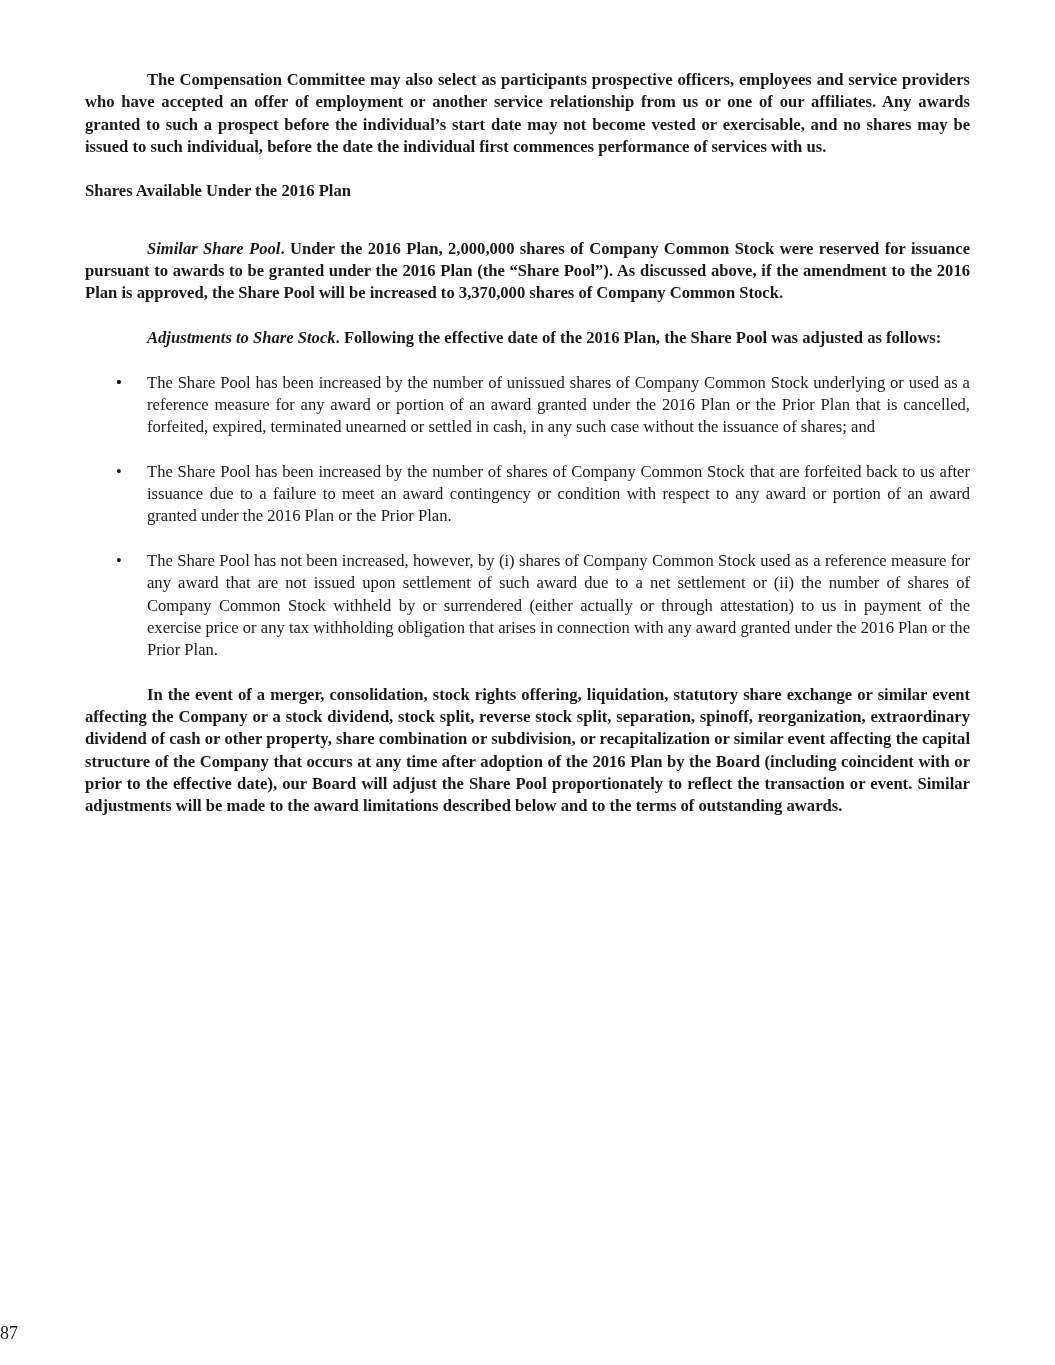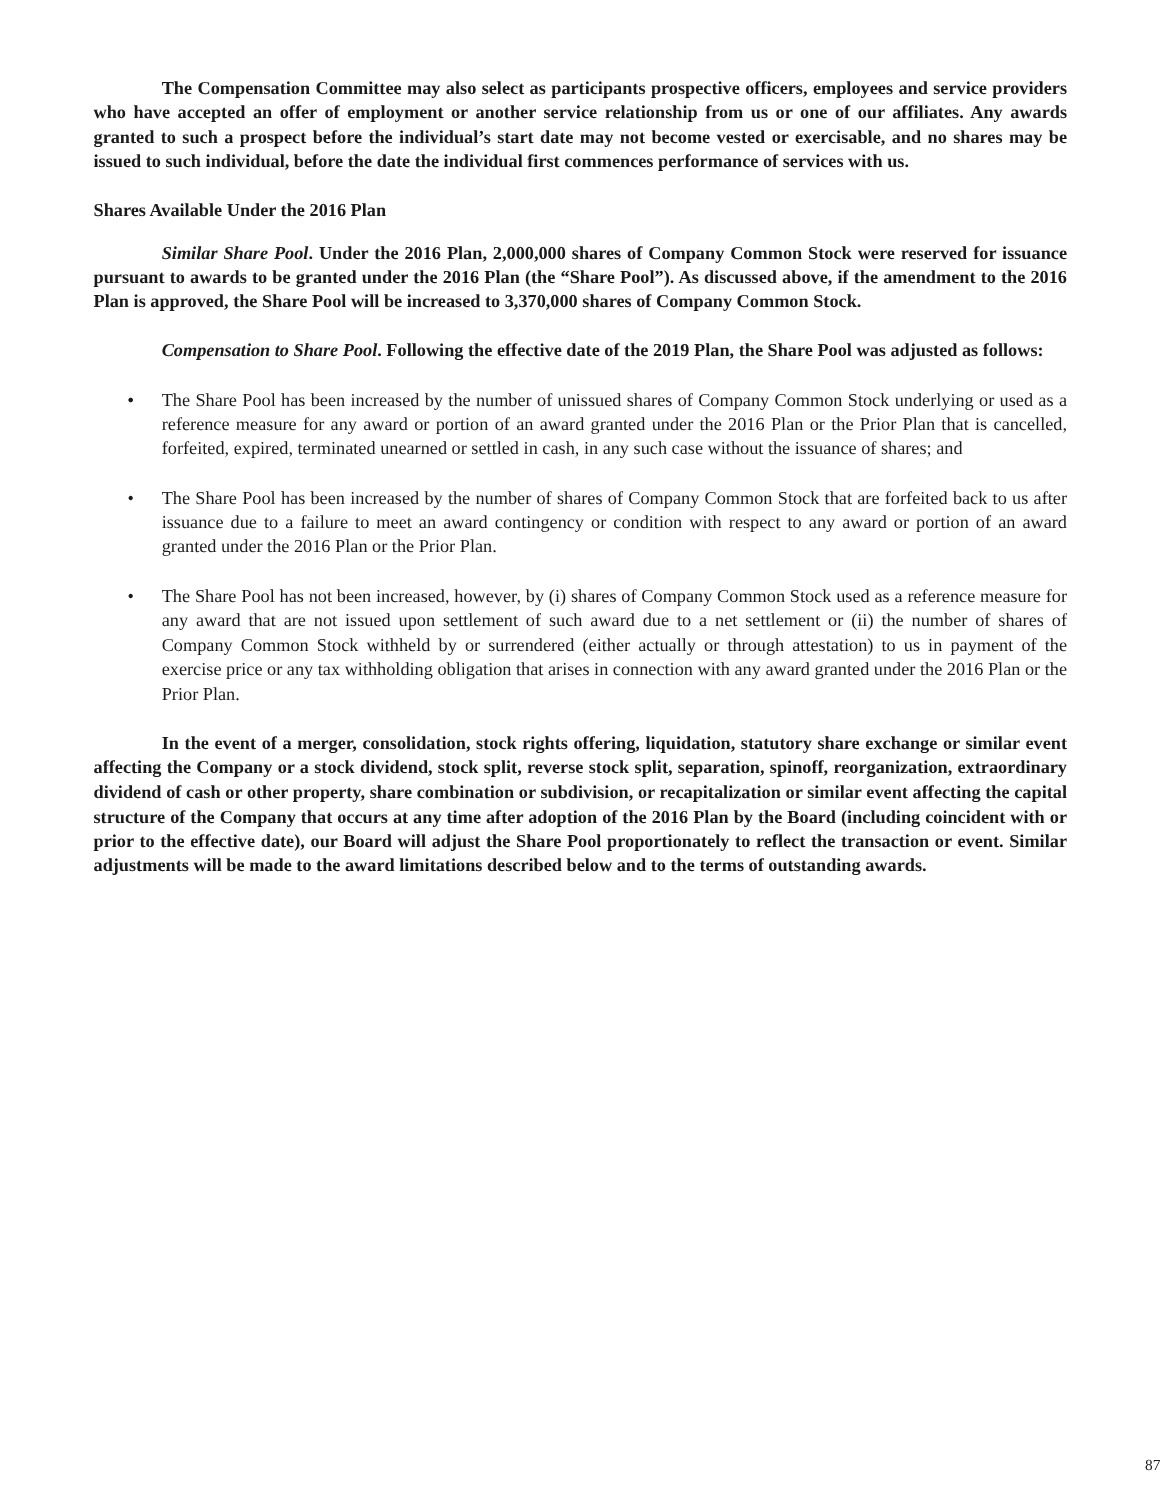--- a/index.html
+++ b/index.html
@@ -26,21 +26,21 @@
       margin: 0 0 22.3px 0;
       text-align: justify;
       font-weight: bold;
     }
     .indent {
       text-indent: 62px;
     }
     h2 {
       font-size: 16.6px;
       font-weight: bold;
-      margin: 0 0 16px 0;
+      margin: 0 0 35px 0;
       line-height: 22.3px;
     }
     ul.bullets {
       list-style: none;
       margin: 0;
       padding: 0;
     }
     ul.bullets li {
       position: relative;
       padding-left: 62px;
@@ -50,33 +50,33 @@
     ul.bullets li .bullet {
       position: absolute;
       left: 31px;
       top: 0;
     }
     .page-number {
       position: absolute;
       top: 1322px;
       left: 0;
       width: 1055px;
-      text-align: right;
-      font-size: 14px;
+      text-align: left;
+      font-size: 18px;
     }
     em { font-style: italic; }
   </style>
 </head>
 <body>
 
 <div class="page">
   <p class="indent">The Compensation Committee may also select as participants prospective officers, employees and service providers who have accepted an offer of employment or another service relationship from us or one of our affiliates. Any awards granted to such a prospect before the individual’s start date may not become vested or exercisable, and no shares may be issued to such individual, before the date the individual first commences performance of services with us.</p>
   <h2>Shares Available Under the 2016 Plan</h2>
   <p class="indent"><em>Similar Share Pool</em><span>. Under the 2016 Plan, 2,000,000 shares of Company Common Stock were reserved for issuance pursuant to awards to be granted under the 2016 Plan (the “Share Pool”). As discussed above, if the amendment to the 2016 Plan is approved, the Share Pool will be increased to 3,370,000 shares of Company Common Stock.</span></p>
-  <p class="indent"><em>Compensation to Share Pool</em><span>. Following the effective date of the 2019 Plan, the Share Pool was adjusted as follows:</span></p>
+  <p class="indent"><em>Adjustments to Share Stock</em><span>. Following the effective date of the 2016 Plan, the Share Pool was adjusted as follows:</span></p>
   <ul class="bullets">
     <li><span class="bullet">•</span></li>
     <li><span class="bullet">•</span><span>The Share Pool has been increased by the number of unissued shares of Company Common Stock underlying or used as a reference measure for any award or portion of an award granted under the 2016 Plan or the Prior Plan that is cancelled, forfeited, expired, terminated unearned or settled in cash, in any such case without the issuance of shares; and</span></li>
     <li><span class="bullet">•</span><span>The Share Pool has been increased by the number of shares of Company Common Stock that are forfeited back to us after issuance due to a failure to meet an award contingency or condition with respect to any award or portion of an award granted under the 2016 Plan or the Prior Plan.</span></li>
     <li><span class="bullet">•</span><span>The Share Pool has not been increased, however, by (i) shares of Company Common Stock used as a reference measure for any award that are not issued upon settlement of such award due to a net settlement or (ii) the number of shares of Company Common Stock withheld by or surrendered (either actually or through attestation) to us in payment of the exercise price or any tax withholding obligation that arises in connection with any award granted under the 2016 Plan or the Prior Plan.</span></li>
   </ul>
   <p class="indent">In the event of a merger, consolidation, stock rights offering, liquidation, statutory share exchange or similar event affecting the Company or a stock dividend, stock split, reverse stock split, separation, spinoff, reorganization, extraordinary dividend of cash or other property, share combination or subdivision, or recapitalization or similar event affecting the capital structure of the Company that occurs at any time after adoption of the 2016 Plan by the Board (including coincident with or prior to the effective date), our Board will adjust the Share Pool proportionately to reflect the transaction or event.  Similar adjustments will be made to the award limitations described below and to the terms of outstanding awards.</p>
 </div>
 
 <div class="page-number">87</div>

